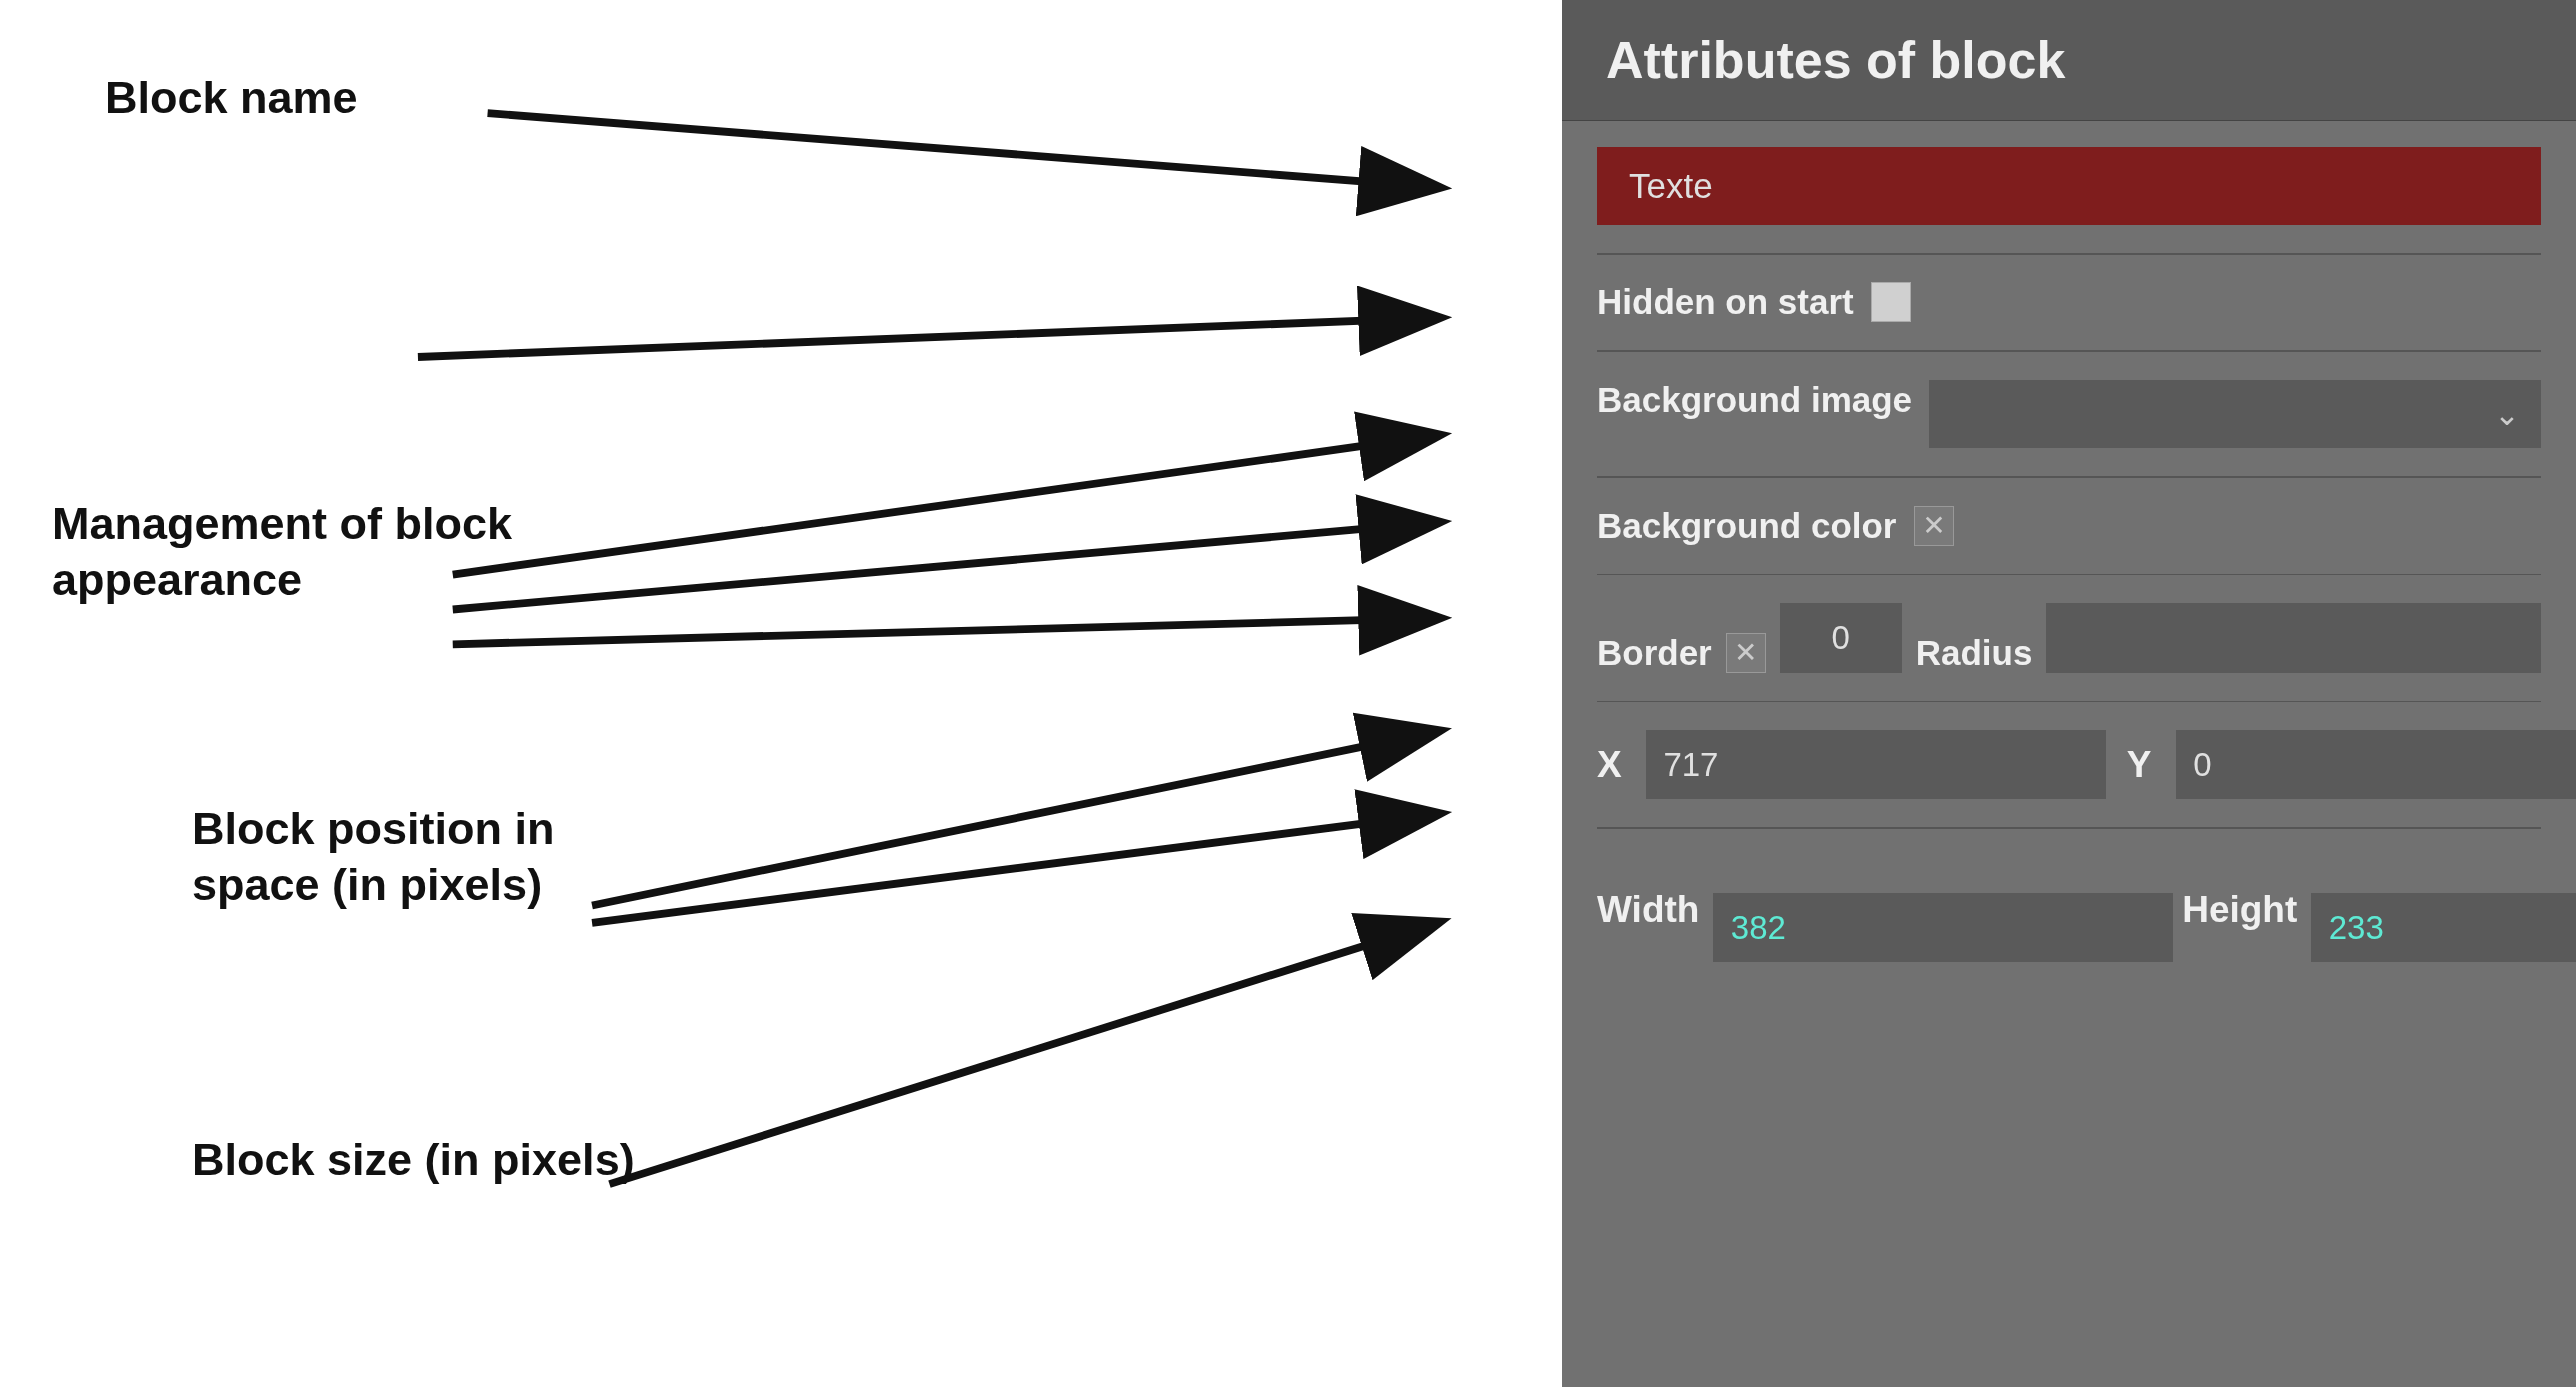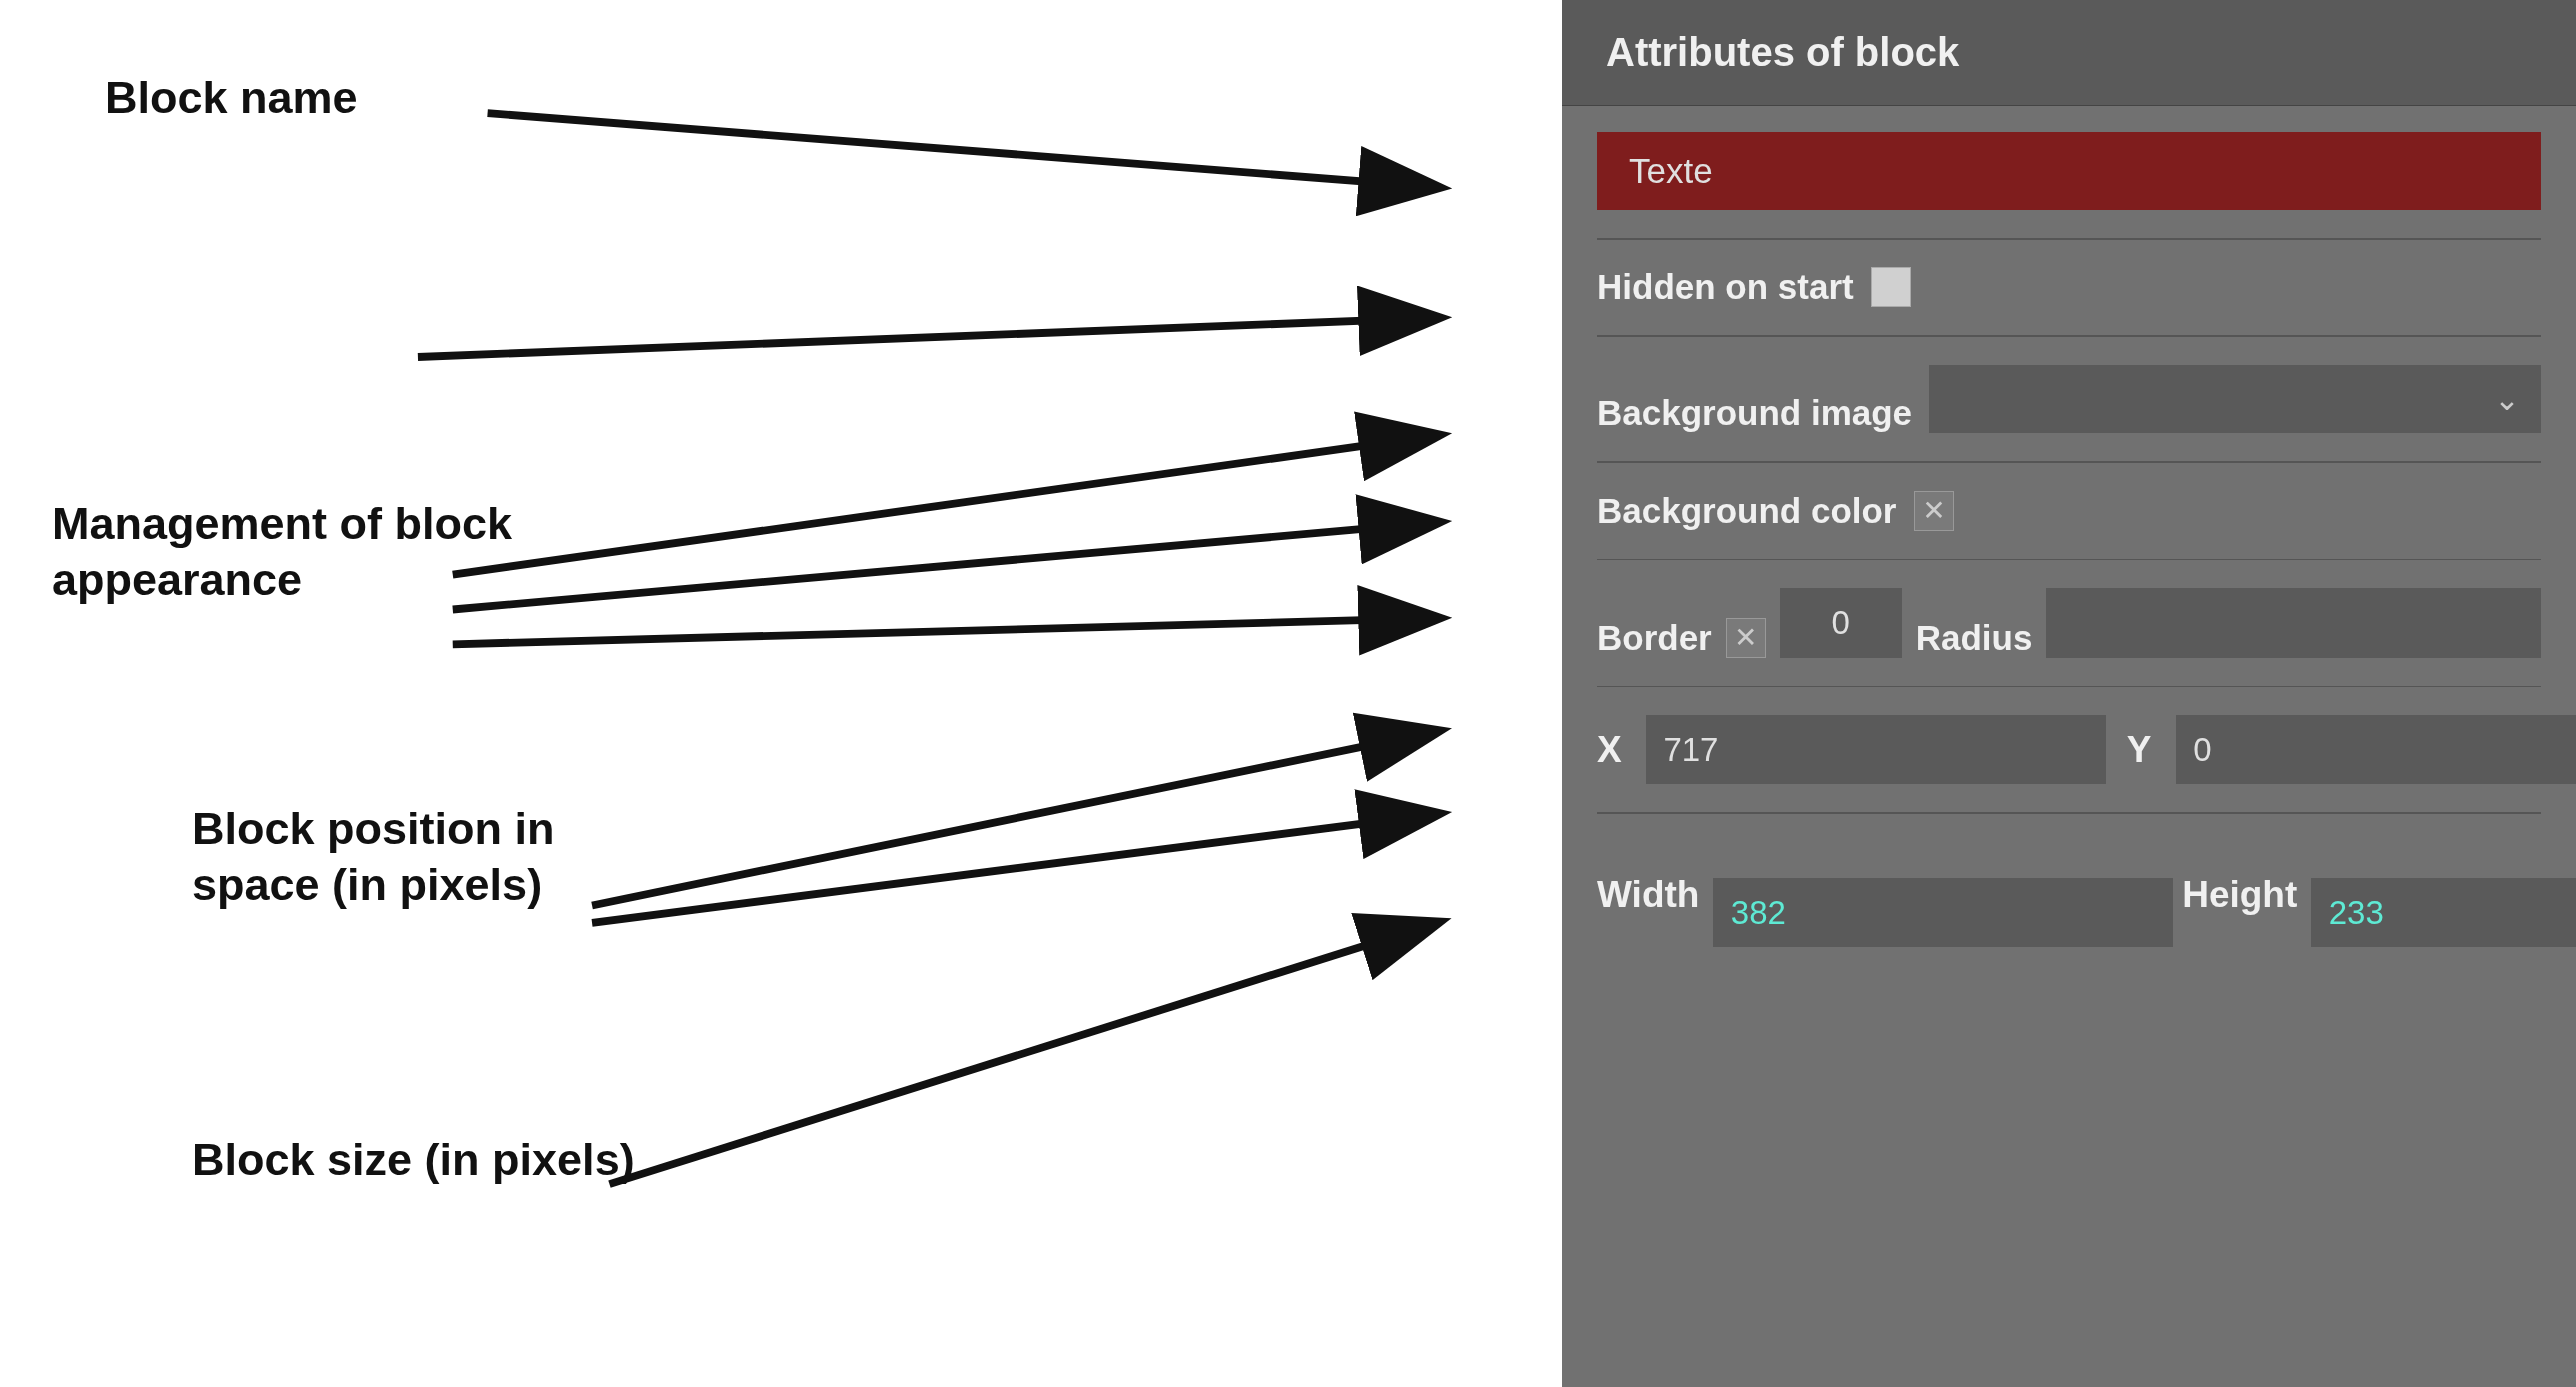--- a/index.html
+++ b/index.html
@@ -49,21 +49,21 @@
     }
 
     .panel-header {
       background: #5a5a5a;
       padding: 30px 44px;
       border-bottom: 1.7px solid #444;
     }
 
     .panel-header-title {
       color: #f0f0f0;
-      font-size: 40px;
+      font-size: 52px;
       font-weight: 600;
     }
 
     .panel-body {
       padding: 26px 35px;
       display: flex;
       flex-direction: column;
       gap: 24.4px;
     }
 
@@ -74,21 +74,21 @@
       border: none;
       color: #e0e0e0;
       font-size: 35px;
       padding: 19px 32px;
       outline: none;
     }
 
     
     .attr-row {
       display: flex;
-      align-items: flex-end;
+      align-items: flex-start;
       gap: 17.4px;
     }
 
     .attr-label {
       color: #f0f0f0;
       font-size: 35px;
       font-weight: 600;
       white-space: nowrap;
     }
 

